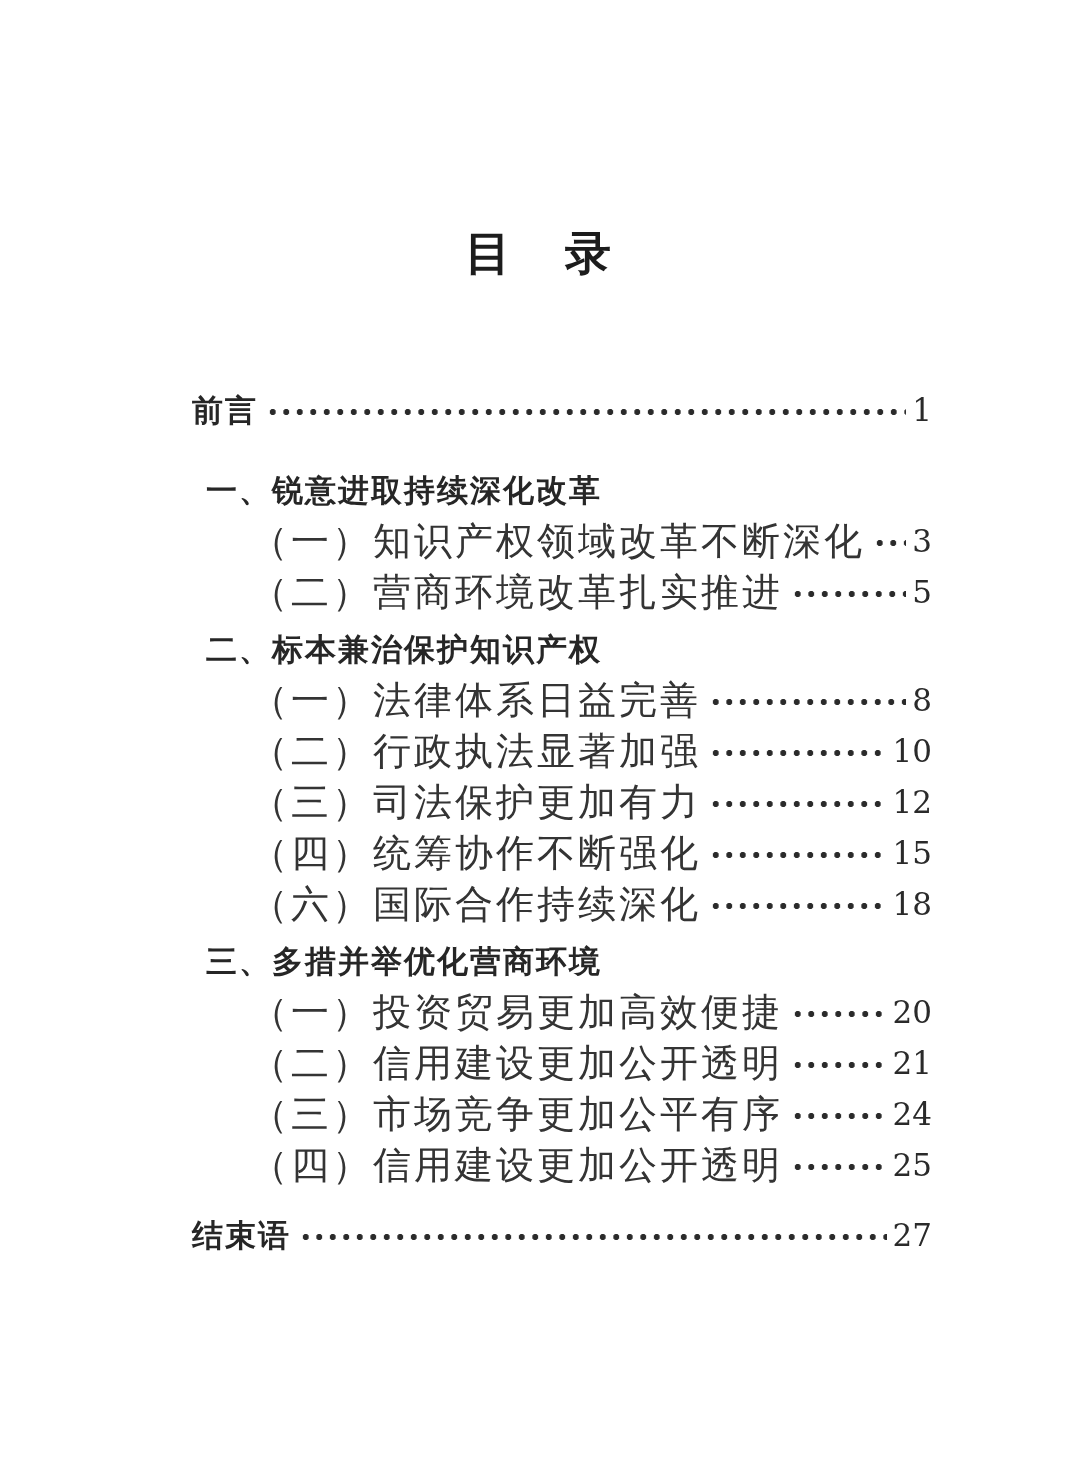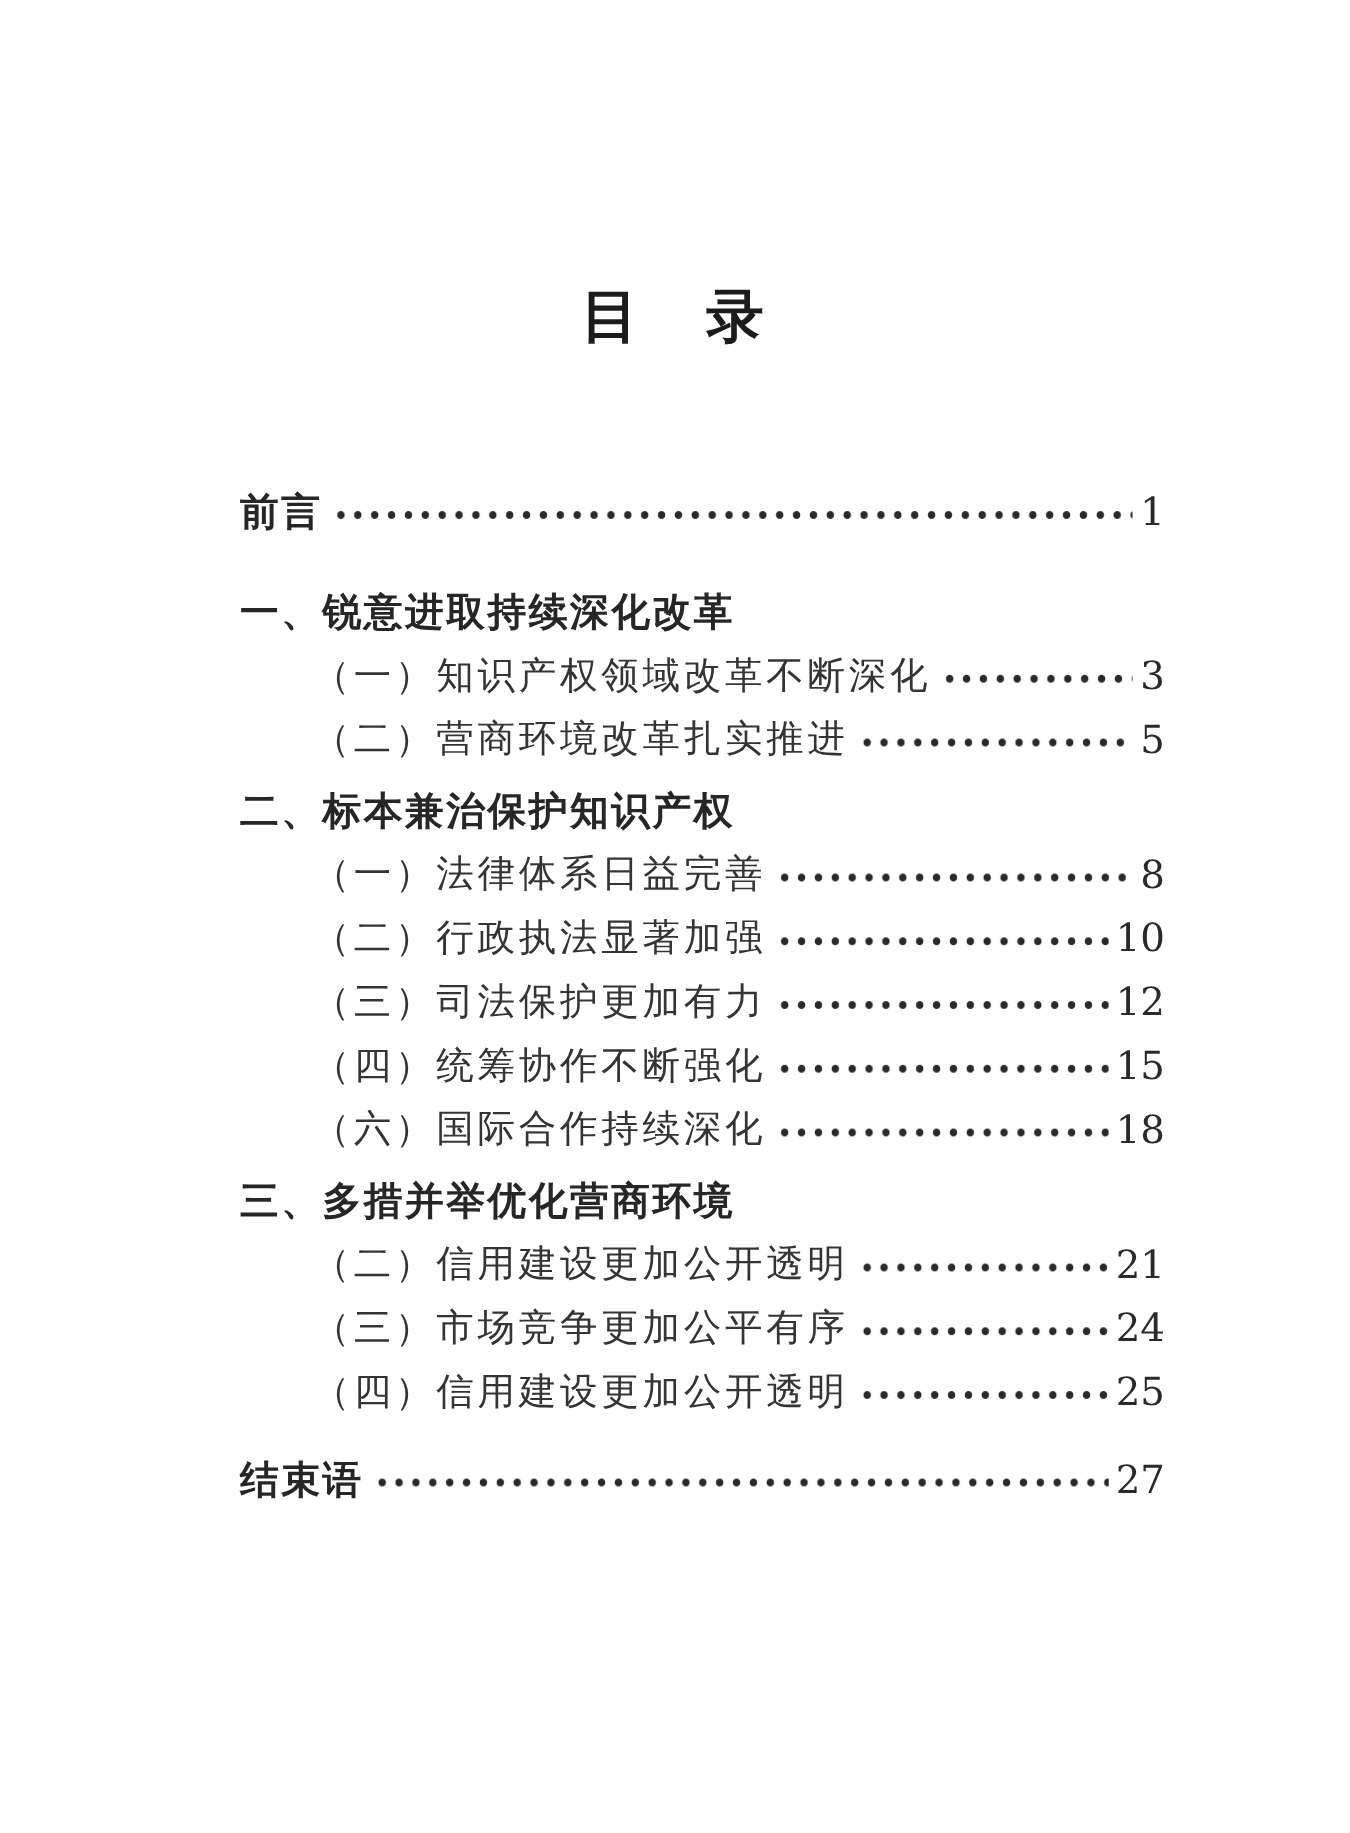--- a/index.html
+++ b/index.html
@@ -30,37 +30,37 @@
     margin-left: 192px;
     margin-right: 148px;
   }
   .row {
     display: flex;
     align-items: flex-end;
     line-height: 36px;
     white-space: nowrap;
   }
   .row + .row { margin-top: 15px; }
-  .row.section { margin-top: 21px; }
+  .row.section { margin-top: 21px; margin-left: 14px; }
   .row.front + .row.section { margin-top: 44px; }
   .row.end { margin-top: 34px; }
   .row.front { margin-top: 112px; }
 
   .label-front, .label-end, .label-section {
     font-family: "DejaVu Sans", "Liberation Sans", sans-serif;
     font-weight: 700;
     font-size: 31px;
     letter-spacing: 2px;
     color: #262626;
   }
   .row.sub { padding-left: 58px; }
   .label-sub {
     font-family: "Liberation Serif", "DejaVu Serif", serif;
     font-weight: 400;
-    font-size: 30px;
+    font-size: 38px;
     letter-spacing: 3px;
     color: #343434;
   }
   .dots {
     flex: 1 1 auto;
     height: 36px;
     margin: 0 6px 0 8px;
     background-image: radial-gradient(circle, #2a2a2a 2.7px, rgba(0,0,0,0) 3.3px);
     background-size: 13.5px 13.5px;
     background-repeat: repeat-x;
@@ -127,20 +127,25 @@
       </div>
       <div class="row sub">
         <span class="label-sub">（六）国际合作持续深化</span>
         <span class="dots"></span>
         <span class="pagenum">18</span>
       </div>
       <div class="row section">
         <span class="label-section">三、多措并举优化营商环境</span>
       </div>
       <div class="row sub">
+        <span class="label-sub">（一）投资贸易更加高效便捷</span>
+        <span class="dots"></span>
+        <span class="pagenum">20</span>
+      </div>
+      <div class="row sub">
         <span class="label-sub">（二）信用建设更加公开透明</span>
         <span class="dots"></span>
         <span class="pagenum">21</span>
       </div>
       <div class="row sub">
         <span class="label-sub">（三）市场竞争更加公平有序</span>
         <span class="dots"></span>
         <span class="pagenum">24</span>
       </div>
       <div class="row sub">

